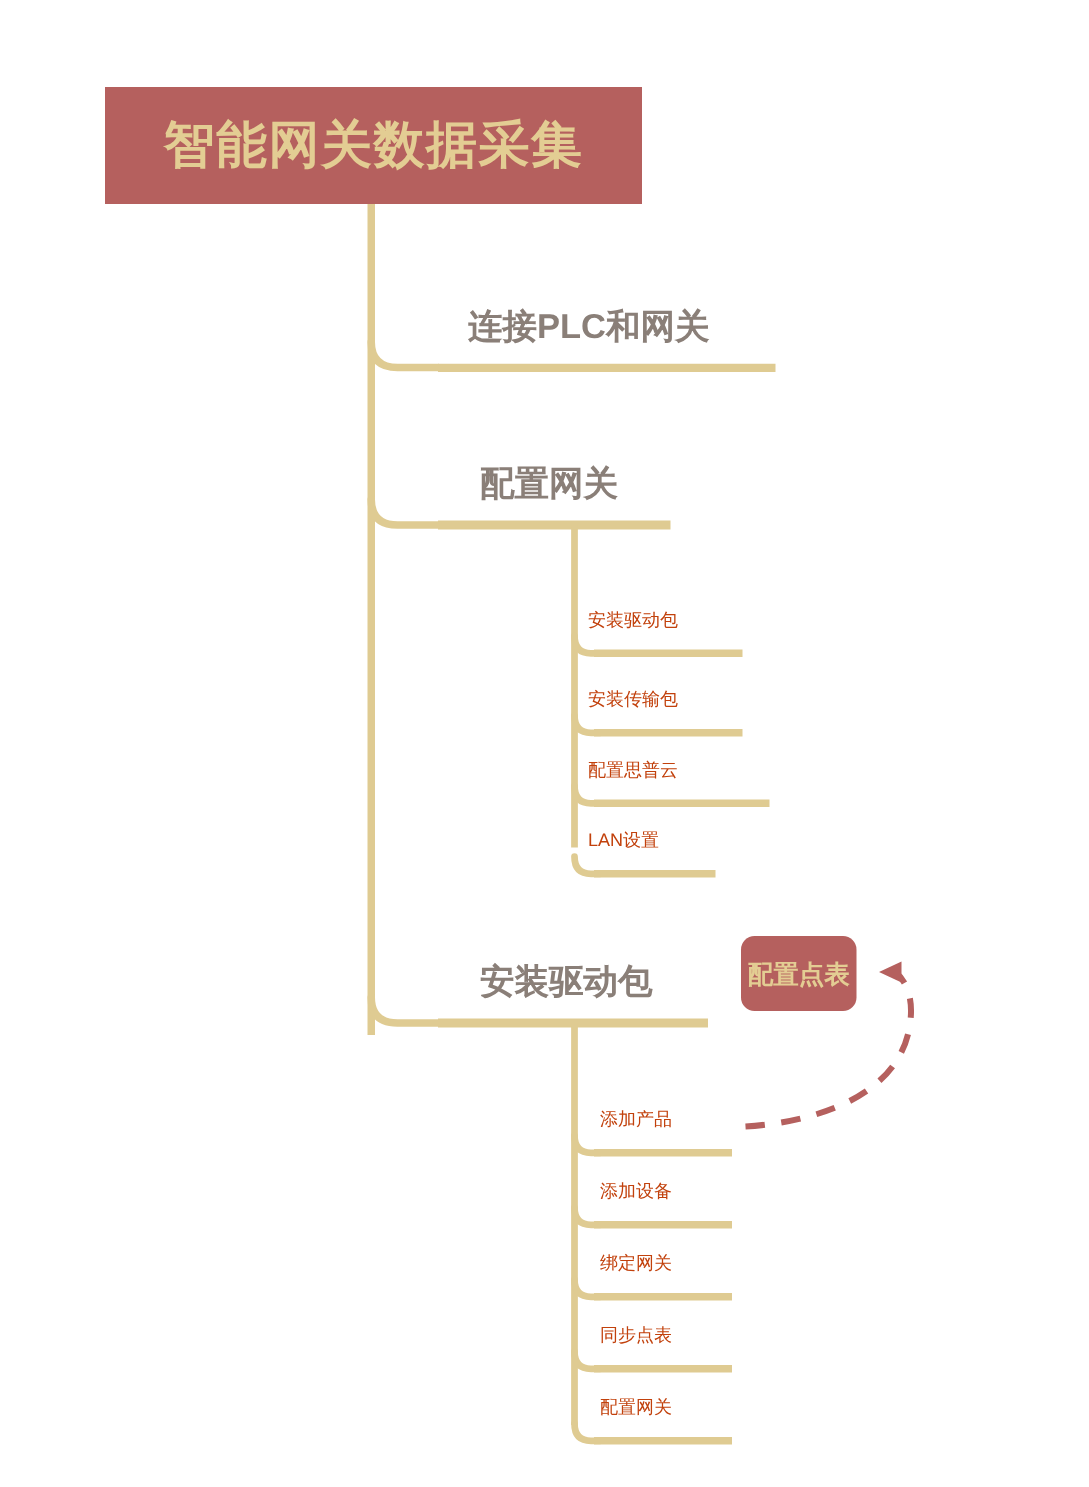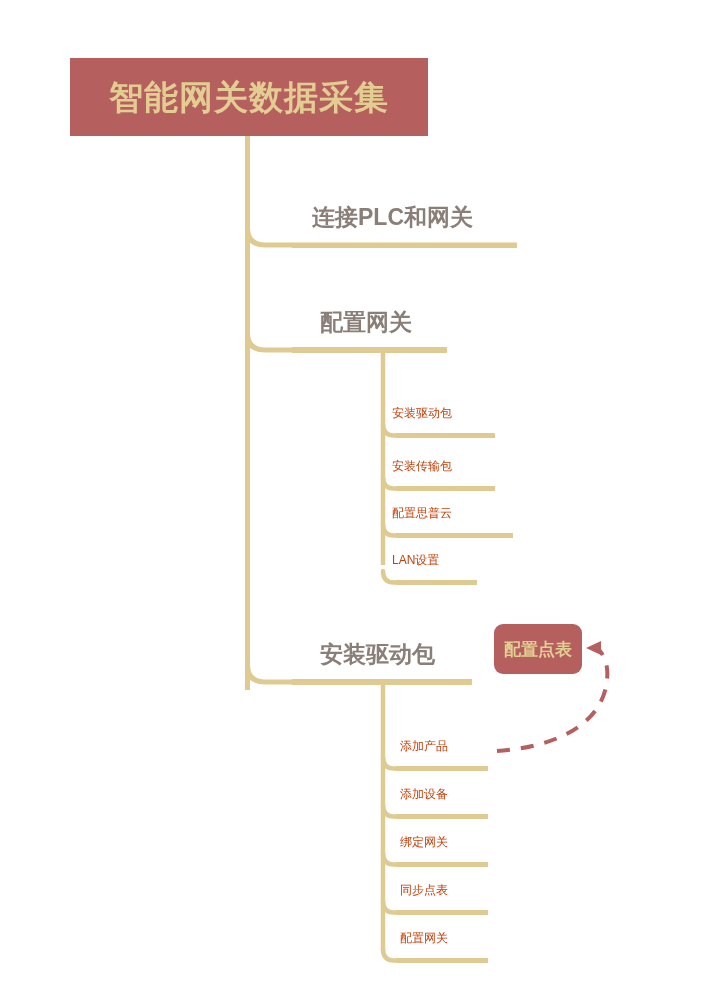--- a/index.html
+++ b/index.html
@@ -73,21 +73,21 @@
     font-size: 12px;
     font-weight: normal;
     line-height: 1;
   }
 
   
   .callout-box {
     position: absolute;
     left: 494px;
     top: 624px;
-    width: 88px;
+    width: 77px;
     height: 50px;
     background: #b5605e;
     border-radius: 9px;
     display: flex;
     align-items: center;
     justify-content: center;
   }
   .callout-label {
     color: #e3cd93;
     font-size: 17px;

